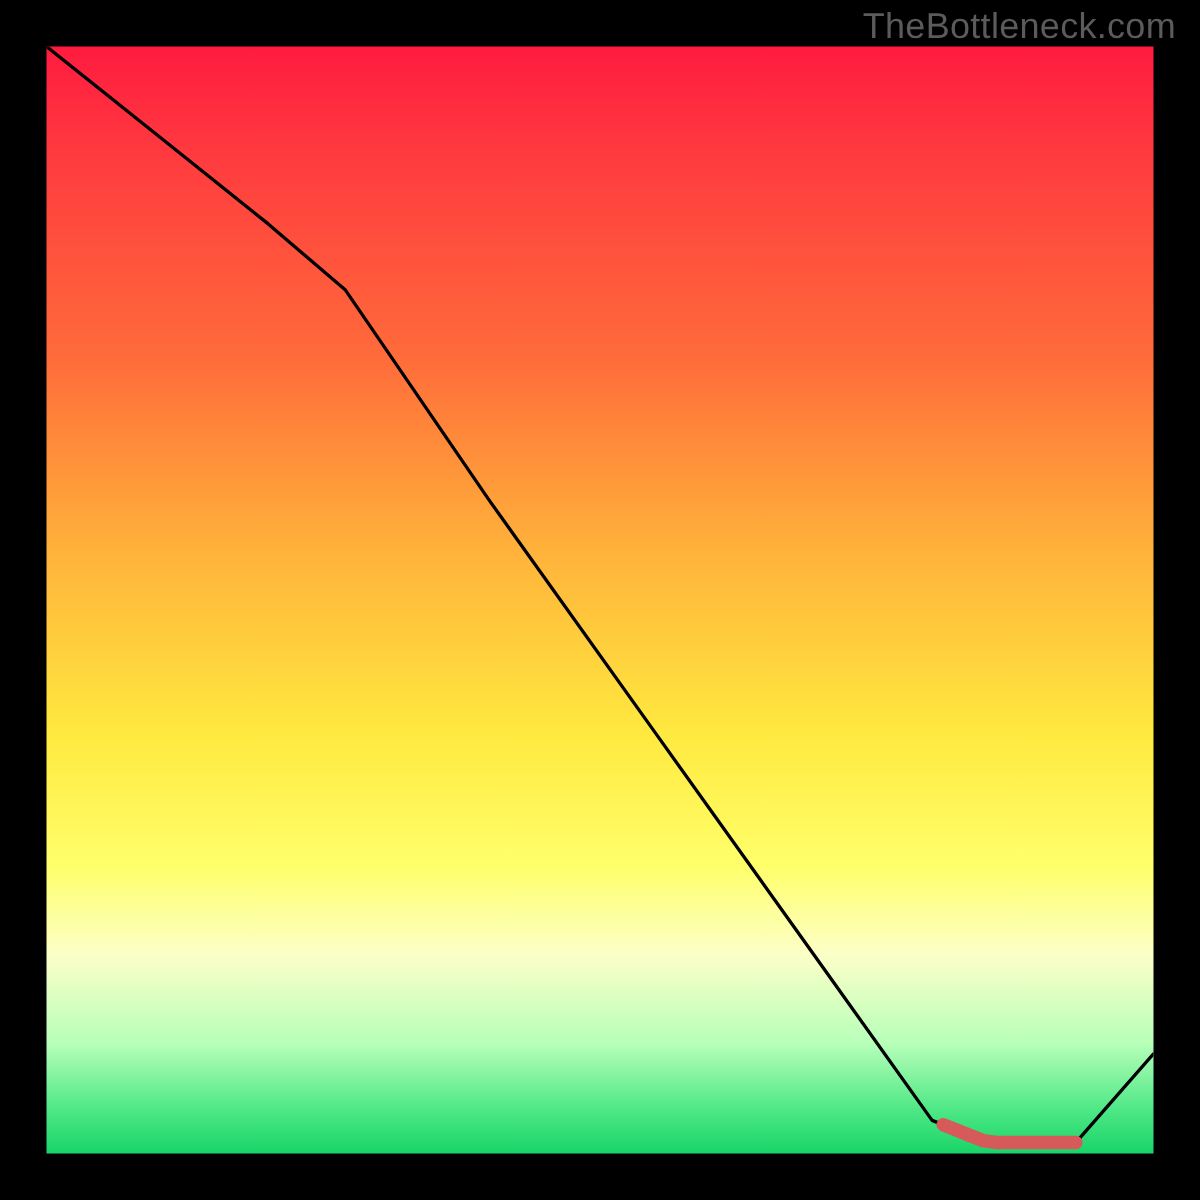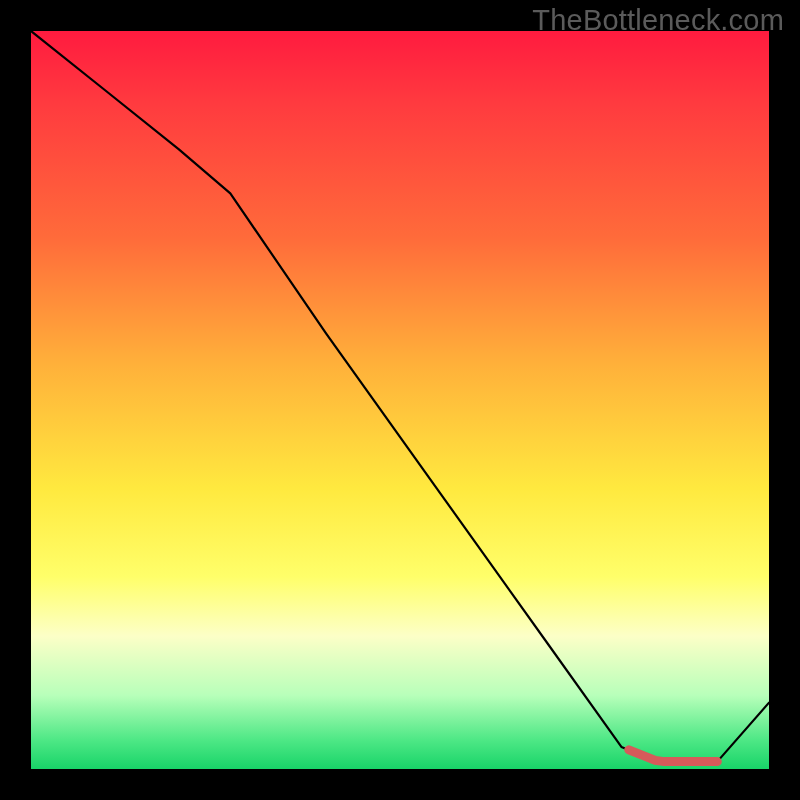--- a/index.html
+++ b/index.html
@@ -15,21 +15,21 @@
     position: relative;
     width: 800px;
     height: 800px;
     background: #000;
   }
   .watermark {
     position: absolute;
     top: 4px;
     right: 16px;
     color: #5b5b5b;
-    font-size: 29px;
+    font-size: 24px;
     font-weight: 400;
     letter-spacing: 0.2px;
     font-family: Arial, Helvetica, sans-serif;
   }
   .plot-area {
     position: absolute;
     left: 31px;
     top: 31px;
     width: 738px;
     height: 738px;

